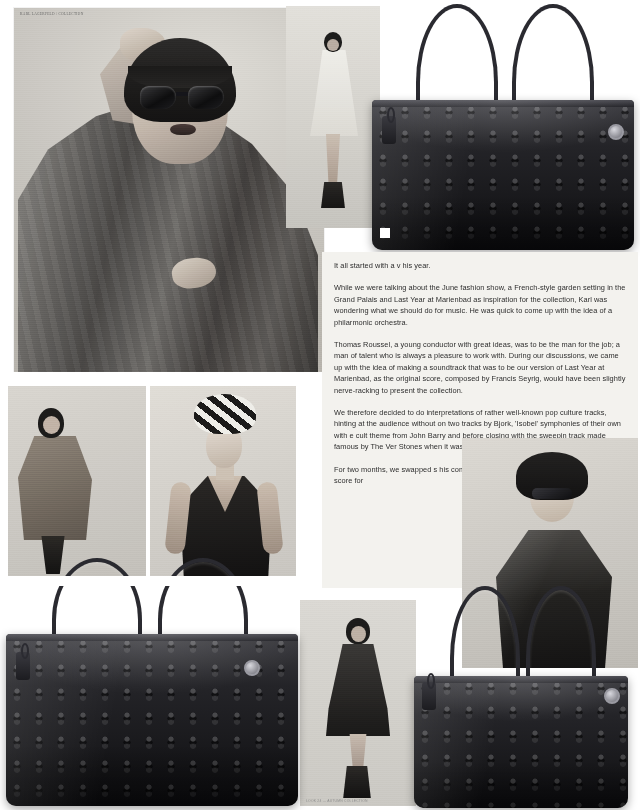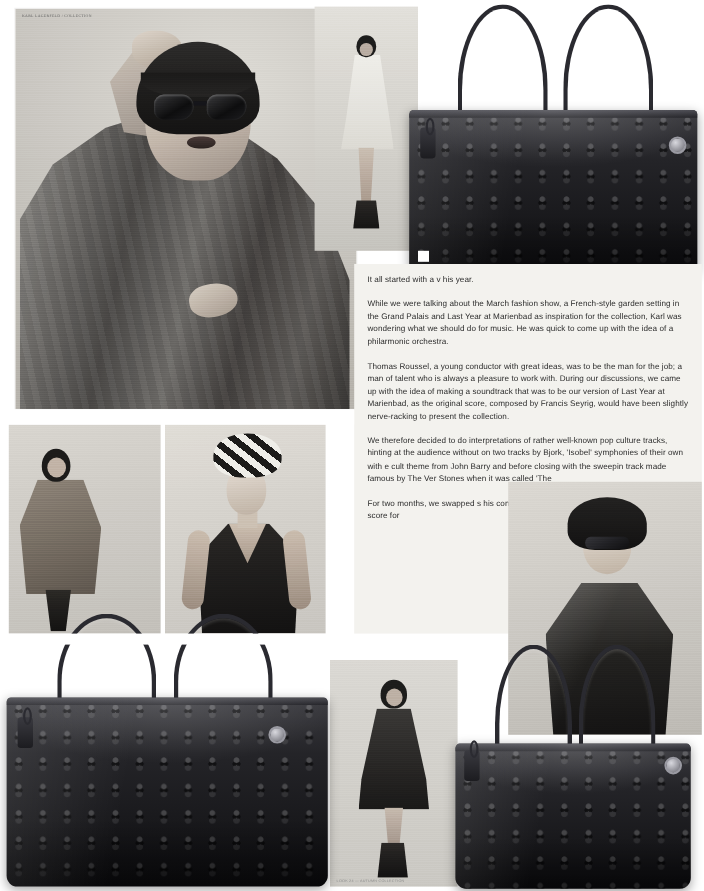--- a/index.html
+++ b/index.html
@@ -230,21 +230,21 @@
 
   #bag-right { left: 414px; top: 582px; width: 214px; height: 226px; }
   #bag-right .body { height: 132px; }
   #bag-right .handle.h1 { left: 36px; top: 4px; width: 62px; height: 92px; }
   #bag-right .handle.h2 { left: 112px; top: 4px; width: 62px; height: 92px; }
   #bag-right .tag { left: 8px; top: 100px; }
   #bag-right .clasp { left: 190px; top: 106px; }
 
   
   #article {
-    left: 322px; top: 240px; width: 316px; height: 336px;
+    left: 322px; top: 252px; width: 316px; height: 336px;
     background: #f3f2ee;
     padding: 8px 12px 0 12px;
     box-sizing: border-box;
   }
   #article p {
     margin: 0 0 11px 0;
     font-family: "Liberation Sans", sans-serif;
     font-size: 7.4px;
     line-height: 11.4px;
     color: #2d2d2d;
@@ -408,21 +408,21 @@
     <div class="handle h2"></div>
     <div class="body">
       <div class="rim"></div>
     </div>
     <div class="tag"></div>
     <div class="clasp"></div>
   </div>
 
   <div class="photo" id="article">
     <p>It all started with a v                    his year.</p>
-    <p>While we were talking about the March fashion show, a French-style garden setting in the Grand Palais and Last Year at Marienbad as inspiration for the collection, Karl was wondering what we should do for music. He was quick to come up with the idea of a philarmonic orchestra.</p>
+    <p>While we were talking about the June fashion show, a French-style garden setting in the Grand Palais and Last Year at Marienbad as inspiration for the collection, Karl was wondering what we should do for music. He was quick to come up with the idea of a philarmonic orchestra.</p>
     <p>Thomas Roussel, a young conductor with great ideas, was to be the man for the job; a man of talent who is always a pleasure to work with. During our discussions, we came up with the idea of making a soundtrack that was to be our version of Last Year at Marienbad, as the original score, composed by Francis Seyrig, would have been slightly nerve-racking to present the collection.</p>
     <p>We therefore decided to do interpretations of rather well-known pop culture tracks, hinting at the audience without on two tracks by Bjork, 'Isobel' symphonies of their own with e cult theme from John Barry and before closing with the sweepin track made famous by The Ver Stones when it was called 'The</p>
     <p>For two months, we swapped s his computer, a bit like a patte prior to transcribe the score for</p>
     <div class="sidenote">photography and styling credits reserved</div>
   </div>
 
   <div class="photo" id="photo-pair">
     <div class="f-coat"></div>
     <div class="f-head"></div>
     <div class="f-face"></div>

